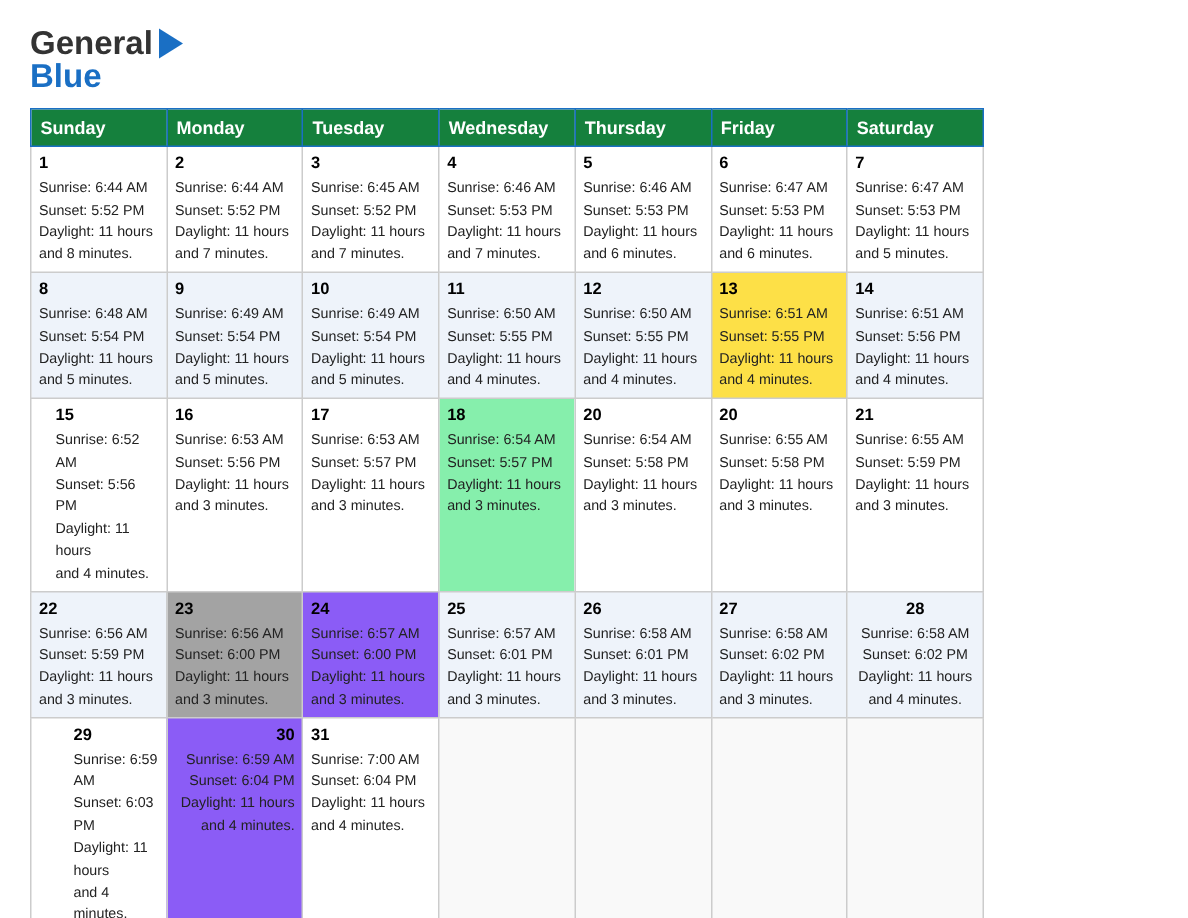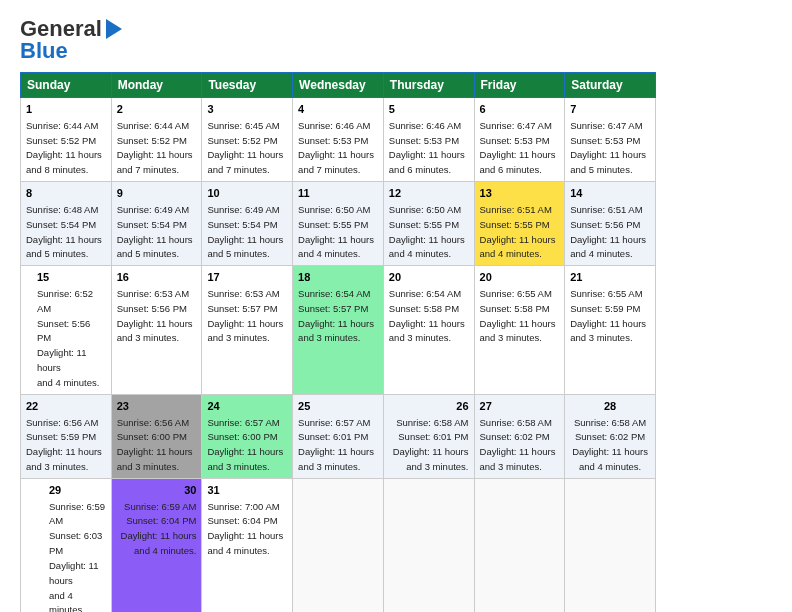--- a/index.html
+++ b/index.html
@@ -151,23 +151,23 @@
           <td style="background: rgb(255, 255, 255);"><span class="day-num">16</span><span class="day-info">Sunrise: 6:53 AM<br>Sunset: 5:56 PM<br>Daylight: 11 hours<br>and 3 minutes.</span></td>
           <td style="background: rgb(255, 255, 255);"><span class="day-num">17</span><span class="day-info">Sunrise: 6:53 AM<br>Sunset: 5:57 PM<br>Daylight: 11 hours<br>and 3 minutes.</span></td>
           <td style="background: #86efac; margin-top: 42px;"><span class="day-num">18</span><span class="day-info">Sunrise: 6:54 AM<br>Sunset: 5:57 PM<br>Daylight: 11 hours<br>and 3 minutes.</span></td>
           <td style="background: rgb(255, 255, 255);"><span class="day-num">20</span><span class="day-info">Sunrise: 6:54 AM<br>Sunset: 5:58 PM<br>Daylight: 11 hours<br>and 3 minutes.</span></td>
           <td style="background: rgb(255, 255, 255);"><span class="day-num">20</span><span class="day-info">Sunrise: 6:55 AM<br>Sunset: 5:58 PM<br>Daylight: 11 hours<br>and 3 minutes.</span></td>
           <td style="background: rgb(255, 255, 255);"><span class="day-num">21</span><span class="day-info">Sunrise: 6:55 AM<br>Sunset: 5:59 PM<br>Daylight: 11 hours<br>and 3 minutes.</span></td>
         </tr>
         <tr>
           <td style="background: rgb(238, 243, 250);"><span class="day-num">22</span><span class="day-info">Sunrise: 6:56 AM<br>Sunset: 5:59 PM<br>Daylight: 11 hours<br>and 3 minutes.</span></td>
           <td style="background: #a3a3a3;"><span class="day-num">23</span><span class="day-info">Sunrise: 6:56 AM<br>Sunset: 6:00 PM<br>Daylight: 11 hours<br>and 3 minutes.</span></td>
-          <td style="background: #86efac; margin-left: 40px;"><span class="day-num">24</span><span class="day-info">Sunrise: 6:57 AM<br>Sunset: 6:00 PM<br>Daylight: 11 hours<br>and 3 minutes.</span></td>
+          <td style="background: #8b5cf6; margin-left: 40px;"><span class="day-num">24</span><span class="day-info">Sunrise: 6:57 AM<br>Sunset: 6:00 PM<br>Daylight: 11 hours<br>and 3 minutes.</span></td>
           <td style="background: rgb(238, 243, 250);"><span class="day-num">25</span><span class="day-info">Sunrise: 6:57 AM<br>Sunset: 6:01 PM<br>Daylight: 11 hours<br>and 3 minutes.</span></td>
-          <td style="background: rgb(238, 243, 250); text-align: right;"><span class="day-num">26</span><span class="day-info">Sunrise: 6:58 AM<br>Sunset: 6:01 PM<br>Daylight: 11 hours<br>and 3 minutes.</span></td>
+          <td style="background: rgb(238, 243, 250);"><span class="day-num">26</span><span class="day-info">Sunrise: 6:58 AM<br>Sunset: 6:01 PM<br>Daylight: 11 hours<br>and 3 minutes.</span></td>
           <td style="background: rgb(238, 243, 250);"><span class="day-num">27</span><span class="day-info">Sunrise: 6:58 AM<br>Sunset: 6:02 PM<br>Daylight: 11 hours<br>and 3 minutes.</span></td>
           <td style="background: rgb(238, 243, 250); text-align: center;"><span class="day-num">28</span><span class="day-info">Sunrise: 6:58 AM<br>Sunset: 6:02 PM<br>Daylight: 11 hours<br>and 4 minutes.</span></td>
         </tr>
         <tr>
           <td style="background: rgb(255, 255, 255); padding-left: 28px;"><span class="day-num">29</span><span class="day-info">Sunrise: 6:59 AM<br>Sunset: 6:03 PM<br>Daylight: 11 hours<br>and 4 minutes.</span></td>
           <td style="background: #8b5cf6; text-align: right;"><span class="day-num">30</span><span class="day-info">Sunrise: 6:59 AM<br>Sunset: 6:04 PM<br>Daylight: 11 hours<br>and 4 minutes.</span></td>
           <td style="background: rgb(255, 255, 255);"><span class="day-num">31</span><span class="day-info">Sunrise: 7:00 AM<br>Sunset: 6:04 PM<br>Daylight: 11 hours<br>and 4 minutes.</span></td>
           <td class="empty-cell"></td>
           <td class="empty-cell"></td>
           <td class="empty-cell"></td>

